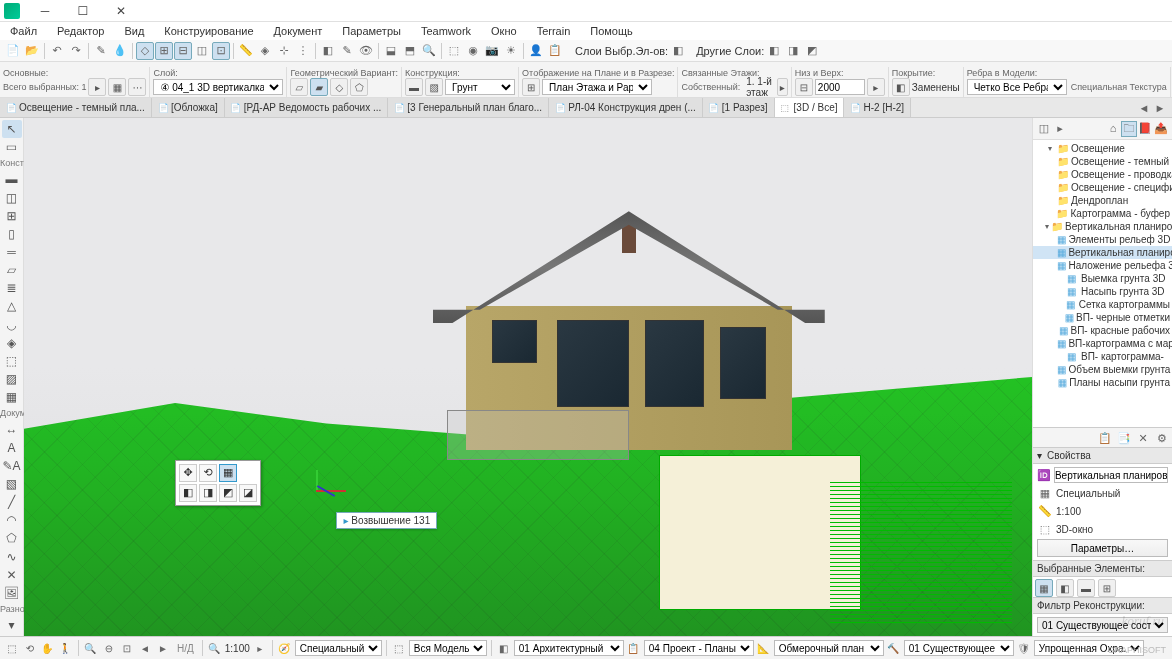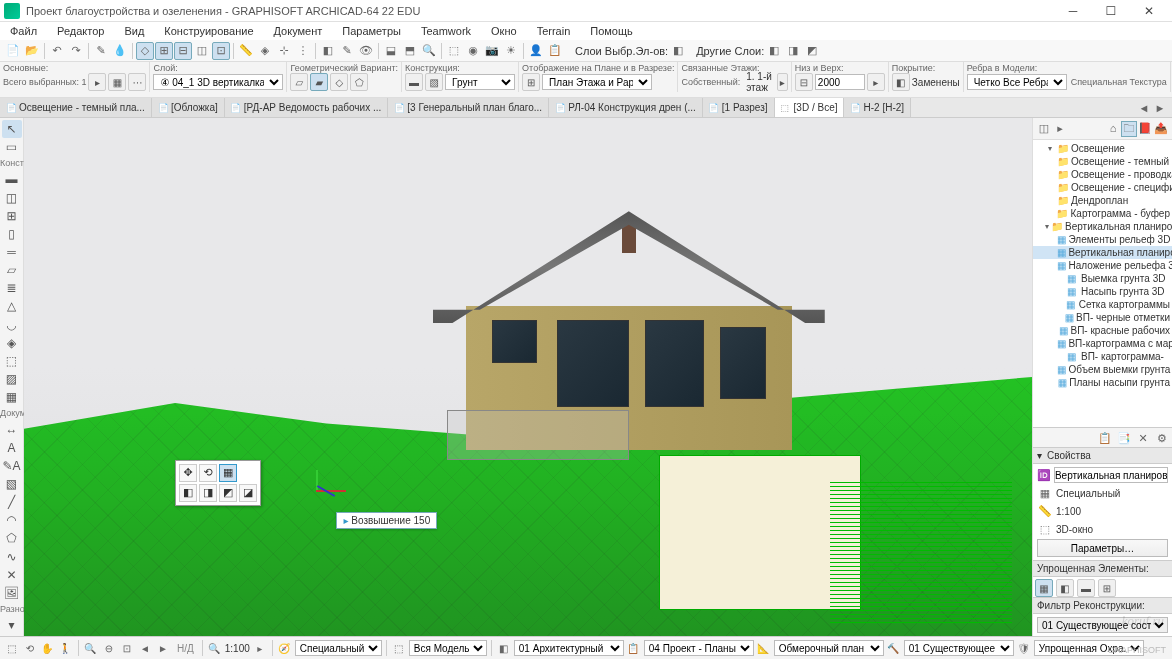--- a/index.html
+++ b/index.html
@@ -16,21 +16,21 @@
 .menubar { height:18px; display:flex; align-items:center; padding:0 4px; gap:8px; }
 .menuitem { padding:1px 6px; font-size:11px; color:#333; }
 
 
 .icotoolbar { height:22px; background:#f8f8f8; border-bottom:1px solid #ddd; display:flex; align-items:center; padding:0 4px; gap:1px; }
 .tbtn { width:18px; height:18px; display:flex; align-items:center; justify-content:center; border-radius:2px; font-size:11px; color:#666; position:relative; }
 .tbtn.sel { background:#cde0f0; border:1px solid #7ab; }
 .tsep { width:1px; height:16px; background:#ccc; margin:0 2px; }
 
 
-.proprow { height:36px; background:#f4f4f4; border-bottom:1px solid #ddd; display:flex; align-items:flex-start; font-size:10px; }
+.proprow { height:36px; background:#f4f4f4; border-bottom:1px solid #ddd; display:flex; align-items:flex-end; font-size:10px; }
 .propgroup { display:flex; flex-direction:column; border-right:1px solid #ddd; padding:1px 3px; }
 .proplabel { font-size:9px; color:#666; white-space:nowrap; }
 .propctrl { display:flex; align-items:center; gap:2px; height:18px; }
 .propctrl select,.propctrl input { height:16px; font-size:10px; border:1px solid #bbb; background:#fff; padding:0 2px; }
 .pbtn { width:18px; height:18px; display:inline-flex; align-items:center; justify-content:center; background:#f0f0f0; border:1px solid #ccc; border-radius:2px; font-size:10px; color:#555; }
 .pbtn.sel { background:#cde0f0; border-color:#7ab; }
 
 
 .doctabs { height:20px; background:#e8e8e8; border-bottom:1px solid #ccc; display:flex; align-items:stretch; }
 .doctab { display:flex; align-items:center; padding:0 6px; gap:3px; border-right:1px solid #ccc; font-size:10px; background:#e0e0e0; min-width:0; }
@@ -101,21 +101,20 @@
 .i-mesh::before{content:"▦";} .i-dim::before{content:"↔";}
 .i-text::before{content:"A";} .i-fill::before{content:"▧";}
 .i-line::before{content:"╱";} .i-arc::before{content:"◠";}
 .i-poly::before{content:"⬠";} .i-spline::before{content:"∿";}
 </style>
 </head>
 <body>
 
 <div class="titlebar">
   <div class="logo"></div>
-  <div class="title">Проект благоустройства и озеленения - GRAPHISOFT ARCHICAD-64 22 EDU</div>
   <div class="winbtns">
     <div class="winbtn">─</div>
     <div class="winbtn">☐</div>
     <div class="winbtn close">✕</div>
   </div>
 </div>
 
 <div class="menubar" id="menubar">
     <div class="menuitem">Файл</div>
     <div class="menuitem">Редактор</div>
@@ -345,21 +344,21 @@
     <div class="floatingpal">
       <div class="pb">✥</div>
       <div class="pb">⟲</div>
       <div class="pb sel">▦</div>
       <div class="pb" style="visibility:hidden"></div>
       <div class="pb">◧</div>
       <div class="pb">◨</div>
       <div class="pb">◩</div>
       <div class="pb">◪</div>
     </div>
-    <div class="tooltip">Возвышение  150</div>
+    <div class="tooltip">Возвышение  131</div>
   </div>
 
   <div class="rightpanels">
     <div class="rptabstrip">
       <div><span class="rpico">◫</span><span class="rpico">▸</span></div>
       <div><span class="rpico">⌂</span><span class="rpico sel" style="background:#cde0f0;border:1px solid #7ab">🗀</span><span class="rpico">📕</span><span class="rpico">📤</span></div>
     </div>
     <div class="navtree" id="navtree">
         <div class="navitem" style="padding-left: 12px;">
           <span class="exp">▾</span>
@@ -482,21 +481,21 @@
         </div>
       <div class="rprow">
           <span class="rpico">⬚</span>
           <span>3D-окно</span>
         </div>
       <div class="rprow">
           <button class="parambtn">Параметры…</button>
         </div>
     </div>
     <div class="rpheader">
-        <span>Упрощенная Элементы:</span>
+        <span>Выбранные Элементы:</span>
       </div>
     <div class="rpbody" style="height:20px;display:flex;gap:3px">
       <span class="pbtn sel">▦</span>
       <span class="pbtn">◧</span>
       <span class="pbtn">▬</span>
       <span class="pbtn">⊞</span>
     </div>
     <div class="rpheader">
         <span>Фильтр Реконструкции:</span>
       </div>

